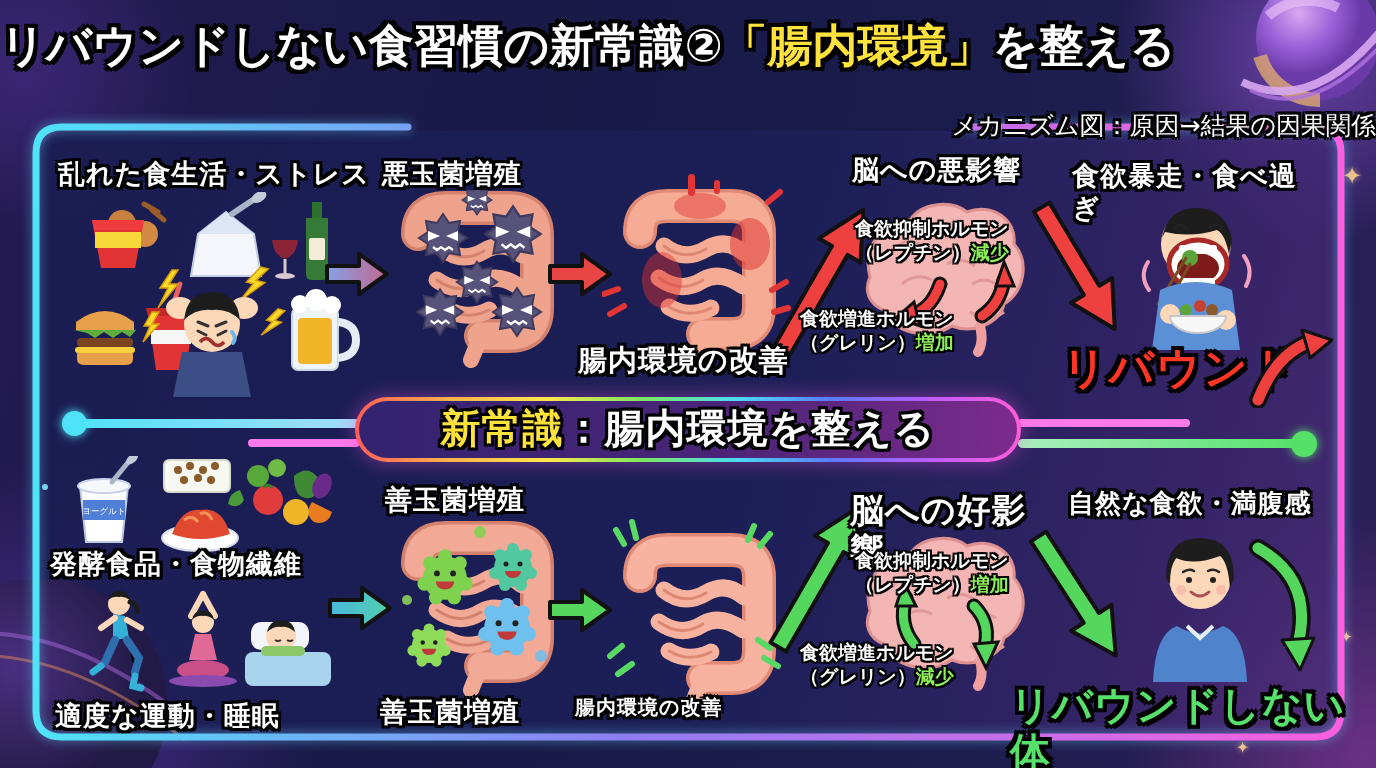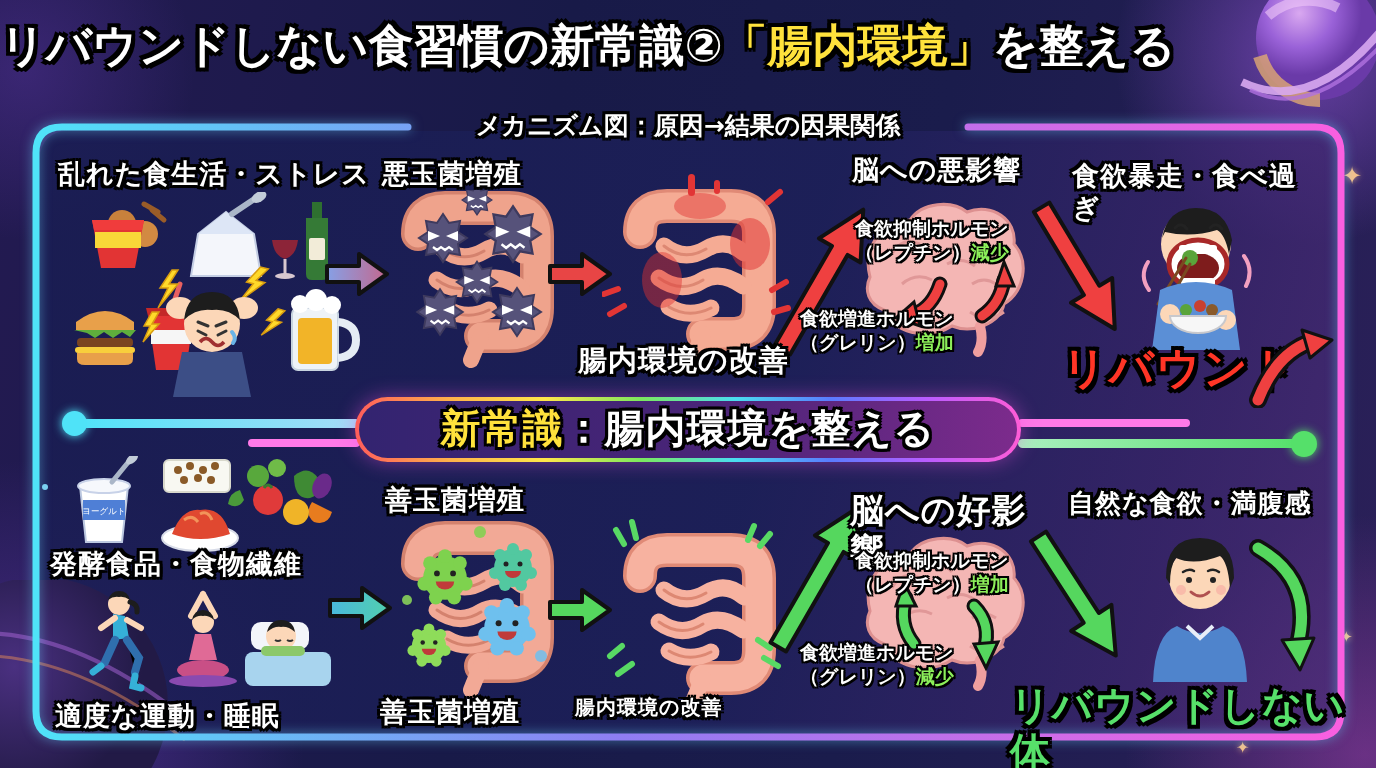--- a/index.html
+++ b/index.html
@@ -11,21 +11,21 @@
   radial-gradient(circle at 1365px 755px, rgba(194,72,192,.42), transparent 240px),
   radial-gradient(circle at 25px 70px, rgba(104,62,182,.35), transparent 170px),
   linear-gradient(100deg,#231a51 0%,#181a48 38%,#1a1c4c 64%,#2b2059 100%)}
 .abs{position:absolute}
 .lbl{position:absolute;font-weight:bold;color:#fff;line-height:1.18;letter-spacing:1px;z-index:6}
 .ol2{text-shadow:-2px -2px 0 #000,0 -2px 0 #000,2px -2px 0 #000,-2px 0 0 #000,2px 0 0 #000,-2px 2px 0 #000,0 2px 0 #000,2px 2px 0 #000}
 .ol3{text-shadow:-3px -3px 0 #000,0 -3px 0 #000,3px -3px 0 #000,-3px 0 0 #000,3px 0 0 #000,-3px 3px 0 #000,0 3px 0 #000,3px 3px 0 #000,-2px 2px 0 #000,2px -2px 0 #000}
 .ol4{text-shadow:-4px -4px 0 #000,0 -4px 0 #000,4px -4px 0 #000,-4px 0 0 #000,4px 0 0 #000,-4px 4px 0 #000,0 4px 0 #000,4px 4px 0 #000,-2px -2px 0 #000,2px -2px 0 #000,-2px 2px 0 #000,2px 2px 0 #000}
 .title{position:absolute;left:0;top:16px;width:100%;text-align:left;font-size:45px;font-weight:900;color:#fff;letter-spacing:0;z-index:7}
 .title .hl{color:#ffe23c}
-.subtitle{position:absolute;left:0;top:109px;width:100%;text-align:center;font-size:25px;font-weight:700;color:#fff;z-index:7}
+.subtitle{position:absolute;left:0;top:109px;width:100%;text-align:right;font-size:25px;font-weight:400;color:#fff;z-index:7}
 .inner-panel{position:absolute;left:40px;top:131px;width:1298px;height:603px;border-radius:26px;z-index:1;
  background:linear-gradient(105deg,rgba(25,29,82,.88) 0%,rgba(29,32,90,.82) 55%,rgba(60,38,110,.72) 84%,rgba(76,45,120,.78) 100%)}
 .frame-svg{z-index:3;filter:drop-shadow(0 0 6px rgba(110,210,255,.55))}
 .banner{position:absolute;left:355px;top:397px;width:666px;height:65px;border-radius:34px;z-index:8;
  border:4px solid transparent;text-align:center;font-size:40px;font-weight:700;color:#fff;line-height:54px;letter-spacing:1px;
  background:linear-gradient(92deg,#332470,#4b2478 55%,#7c2b8c) padding-box,
   linear-gradient(90deg,#ff5c5c,#ffb24a,#ffe74a,#7ce85e,#4adcf0,#5a7bff,#b95cff,#ff5cd6) border-box;
  box-shadow:0 0 20px rgba(236,80,220,.45)}
 .banner .hl{color:#ffe23c}
 .line{position:absolute;z-index:5;border-radius:5px}

